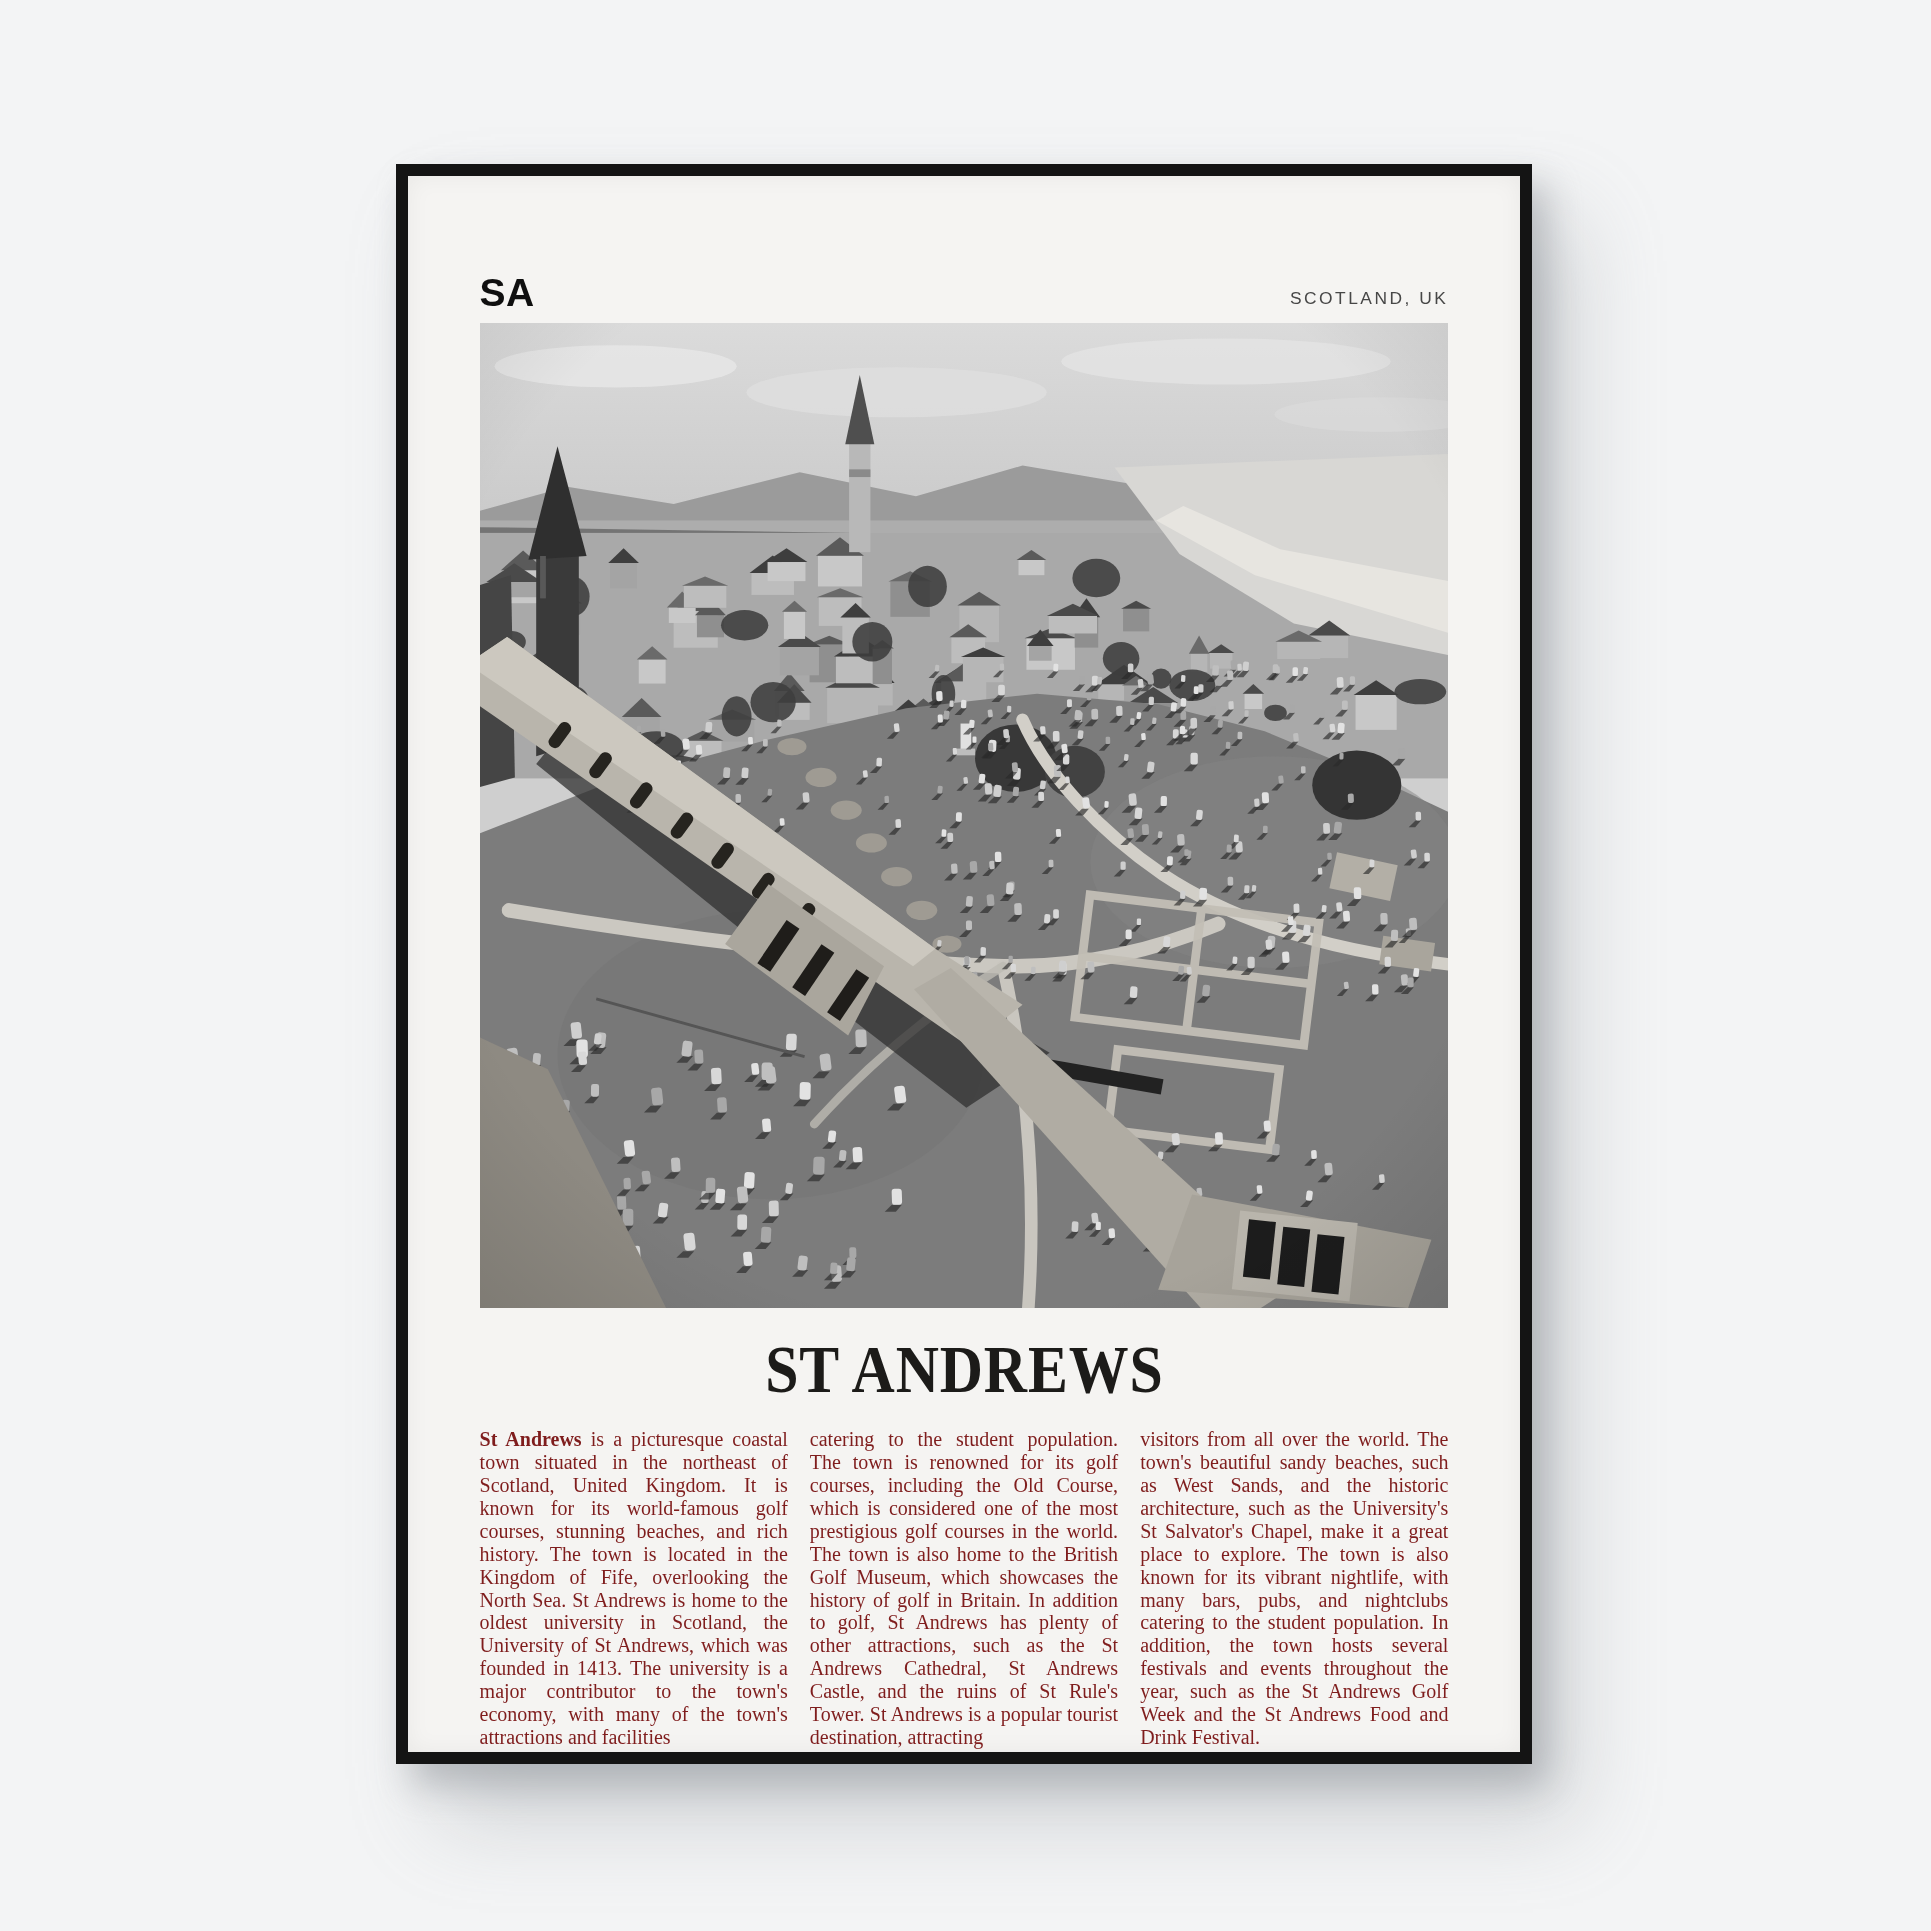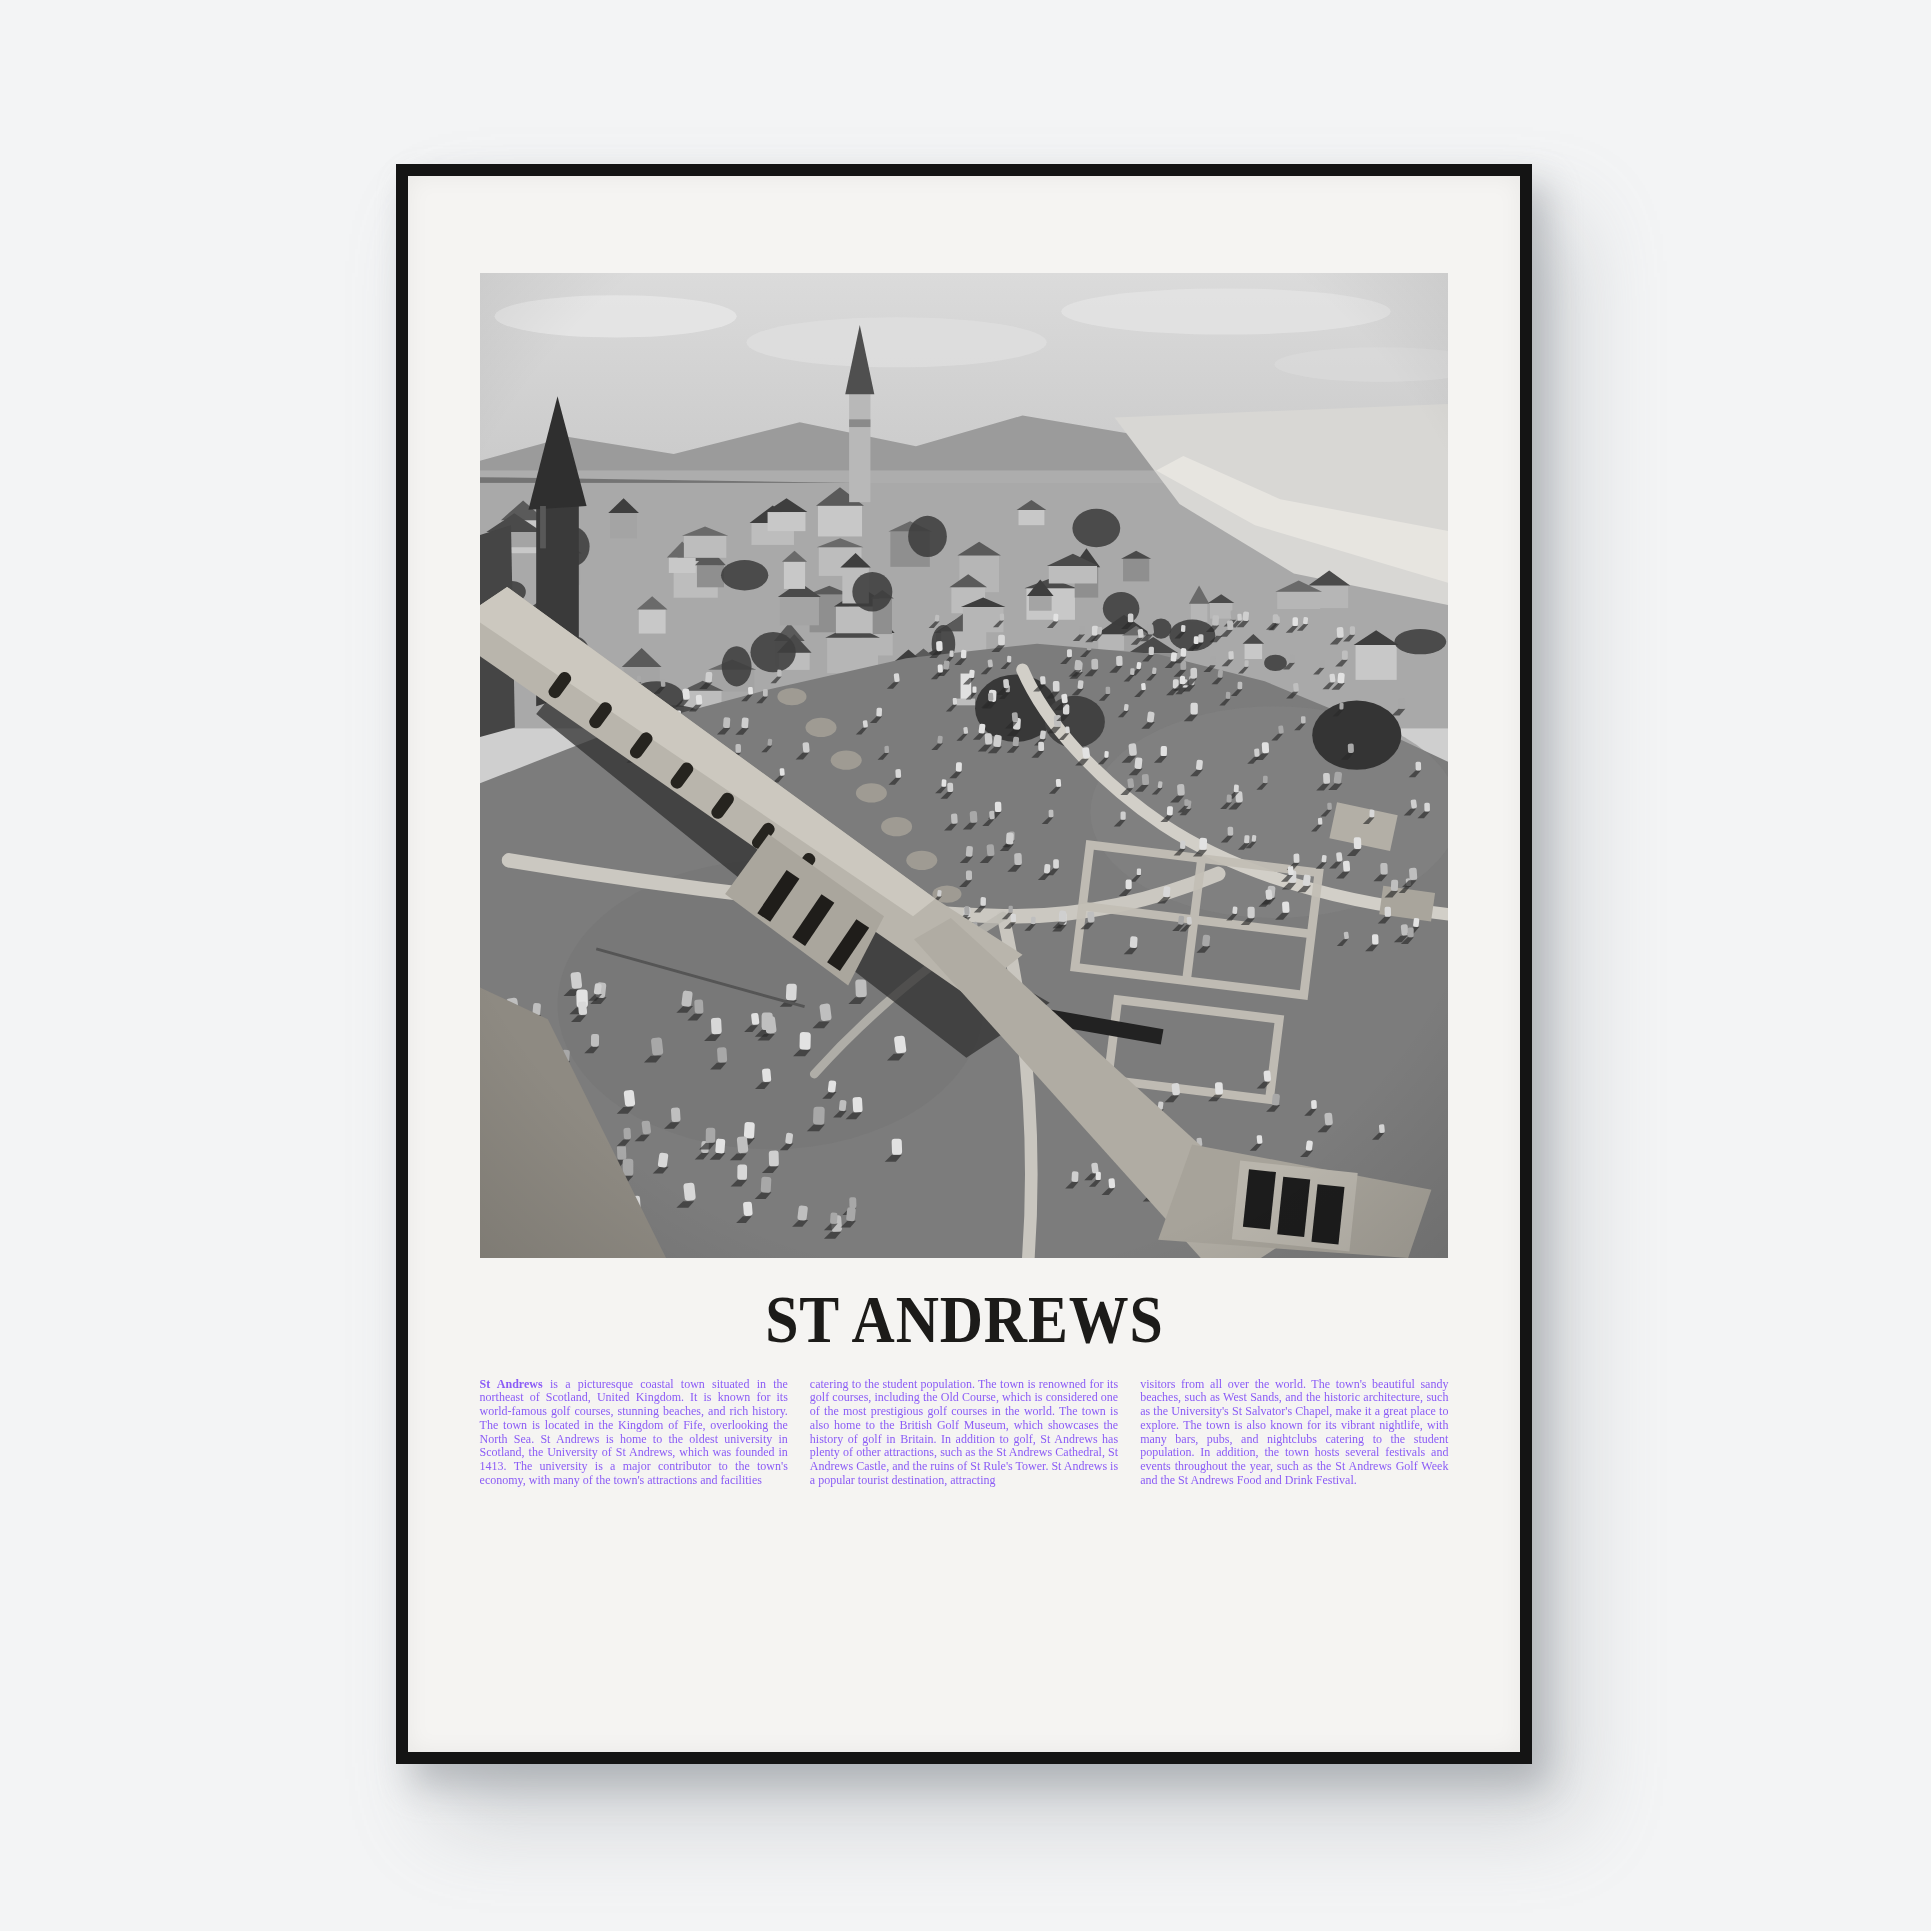--- a/index.html
+++ b/index.html
@@ -10,31 +10,35 @@
          box-shadow:15.4px 21px 33px rgba(138,143,148,.48), 42px 56px 82px rgba(138,143,148,.32);}
   .paper{width:100%;height:100%;background:#f5f4f2;box-sizing:border-box;
          padding:97px 72px 0 72px;box-shadow:inset 0 0 23px rgba(0,0,0,.05);}
   .header{display:flex;justify-content:space-between;align-items:flex-end;height:39px;margin-bottom:11.6px;}
   .monogram{font-weight:700;font-size:39px;line-height:1;letter-spacing:0.5px;color:#0f0f0f;}
   .location{font-weight:400;font-size:17.4px;line-height:1;letter-spacing:2.5px;color:#474747;padding-bottom:3.9px;}
   .photo{display:block;width:100%;height:985px;background:#cfcfcf;}
   .title{margin:25px 0 0 0;text-align:center;font-family:"Liberation Serif",serif;font-weight:700;
          font-size:68px;line-height:1.06;color:#1c1b19;letter-spacing:1px;transform:scaleX(.88);}
   .columns{display:flex;gap:22px;margin-top:23px;}
-  .col{flex:1;margin:0;font-family:"Liberation Serif",serif;font-size:12px;line-height:1.145;
-       color:#8b5cf6;text-align:justify;}
+  .col{flex:1;margin:0;font-family:"Liberation Serif",serif;font-size:20px;line-height:1.145;
+       color:#7f1d1d;text-align:justify;}
   .col strong{font-weight:700;}
 </style>
 </head>
 <body>
 
 <div class="stage">
   <div class="frame">
     <div class="paper">
 
+      <div class="header">
+        <div class="monogram">SA</div>
+        <div class="location">SCOTLAND, UK</div>
+      </div>
 
       <svg class="photo" viewBox="0 0 1000 1023" preserveAspectRatio="none" role="img" aria-label="Black-and-white aerial photograph of St Andrews Cathedral ruins and graveyard, with gravestones on lawns, crossing paths, the town rooftops, church spires and the beach along the North Sea in the distance">
         <defs>
           <linearGradient id="skyg" x1="0" y1="0" x2="0" y2="1">
             <stop offset="0" stop-color="#dbdbdb"></stop>
               <stop offset="1" stop-color="#c6c6c6"></stop>
           </linearGradient>
           <radialGradient id="vig" cx="0.5" cy="0.45" r="0.78">
             <stop offset="0.72" stop-color="#000" stop-opacity="0"></stop>
             <stop offset="1" stop-color="#000" stop-opacity="0.13"></stop>

